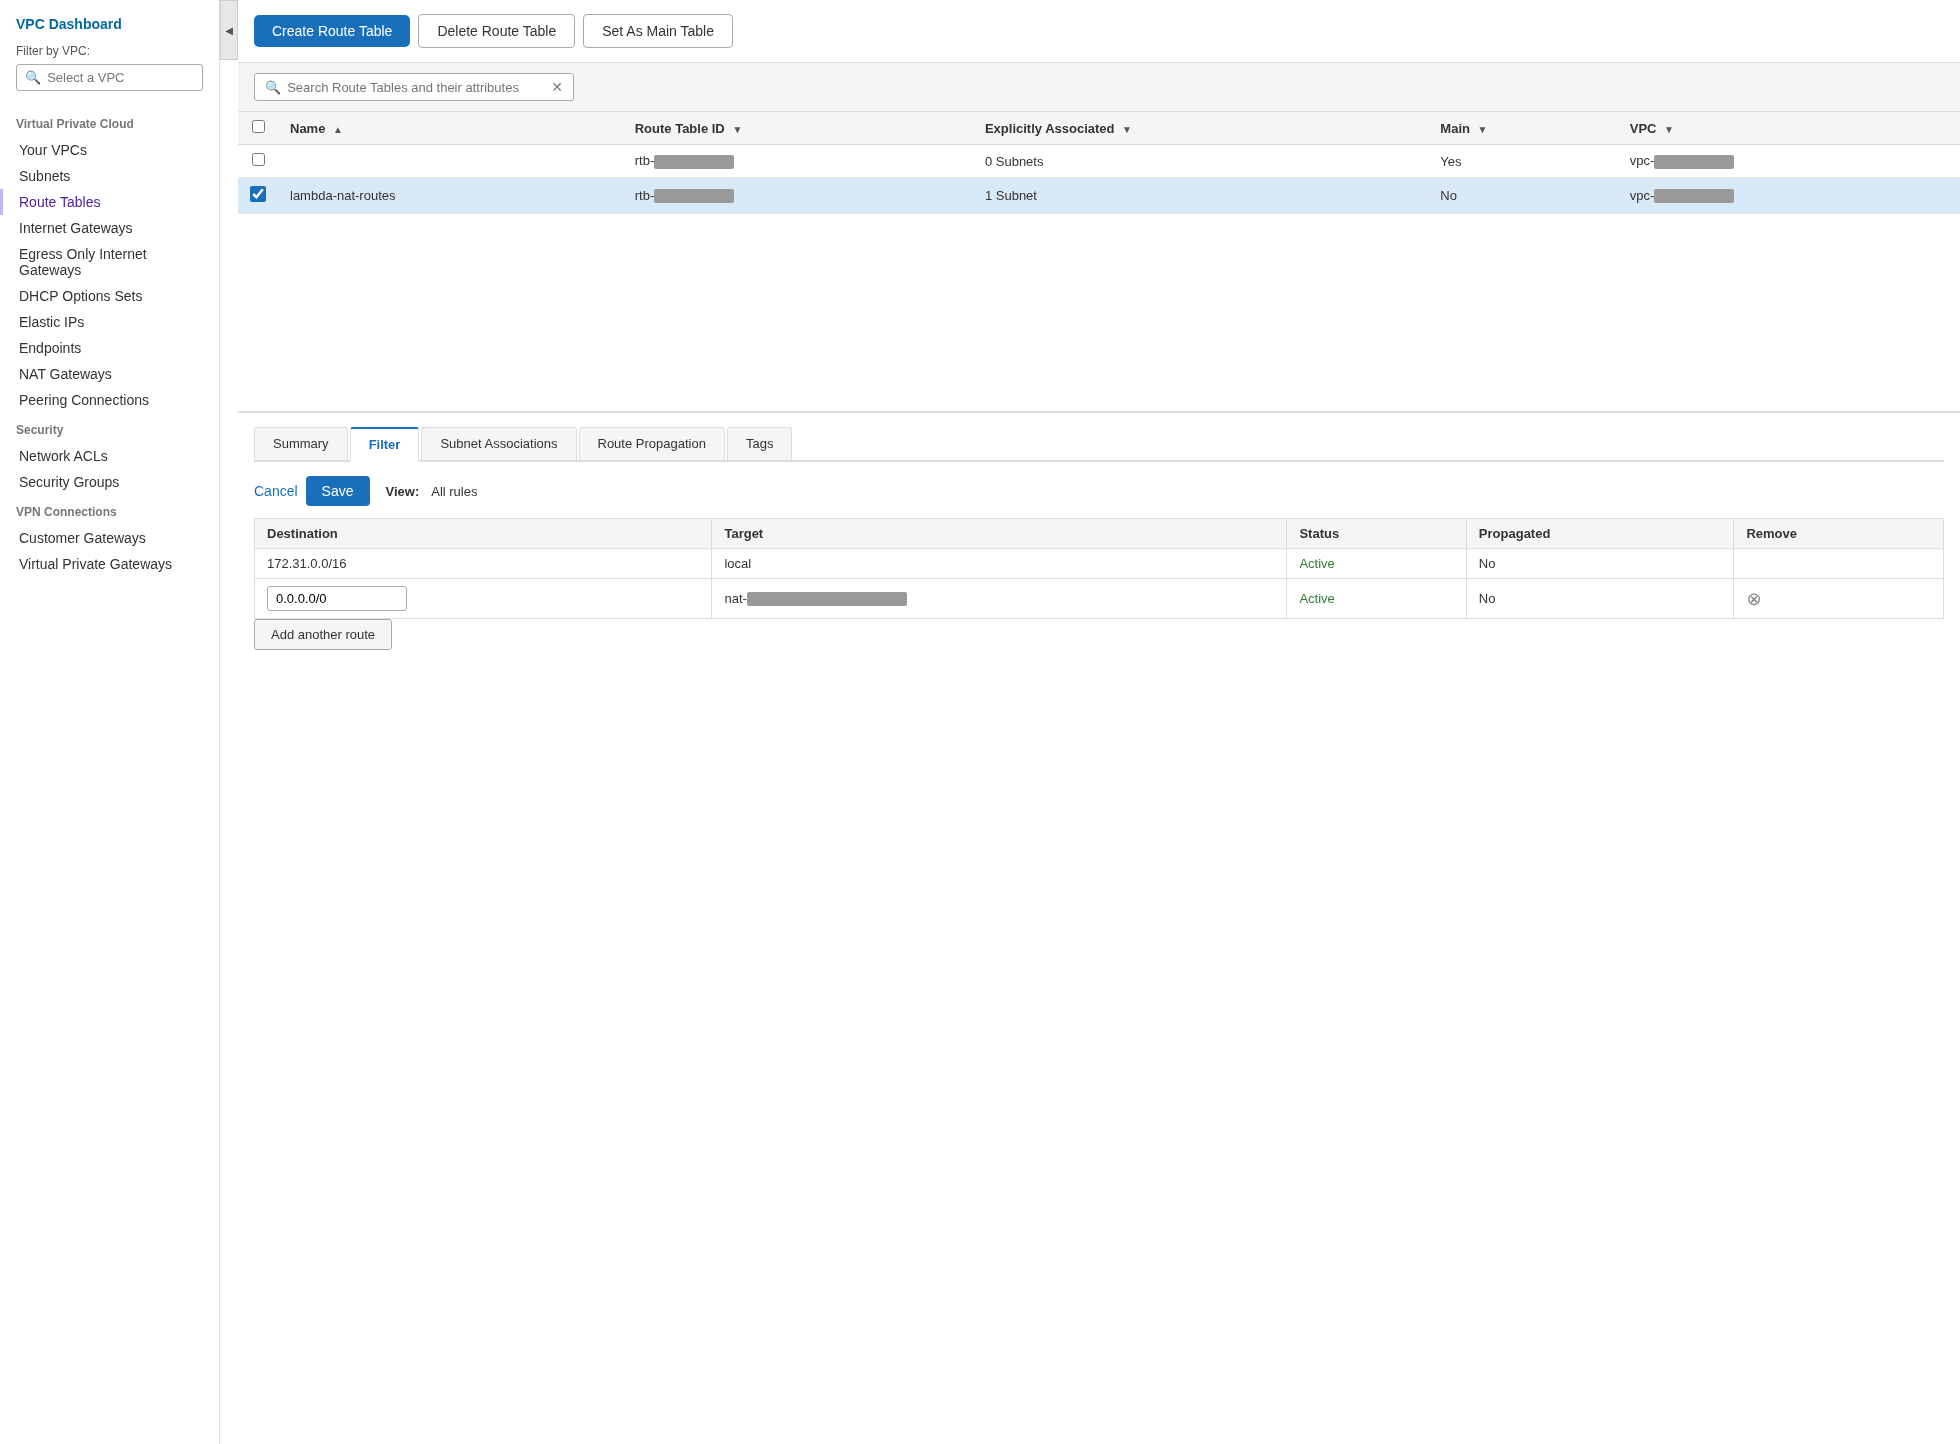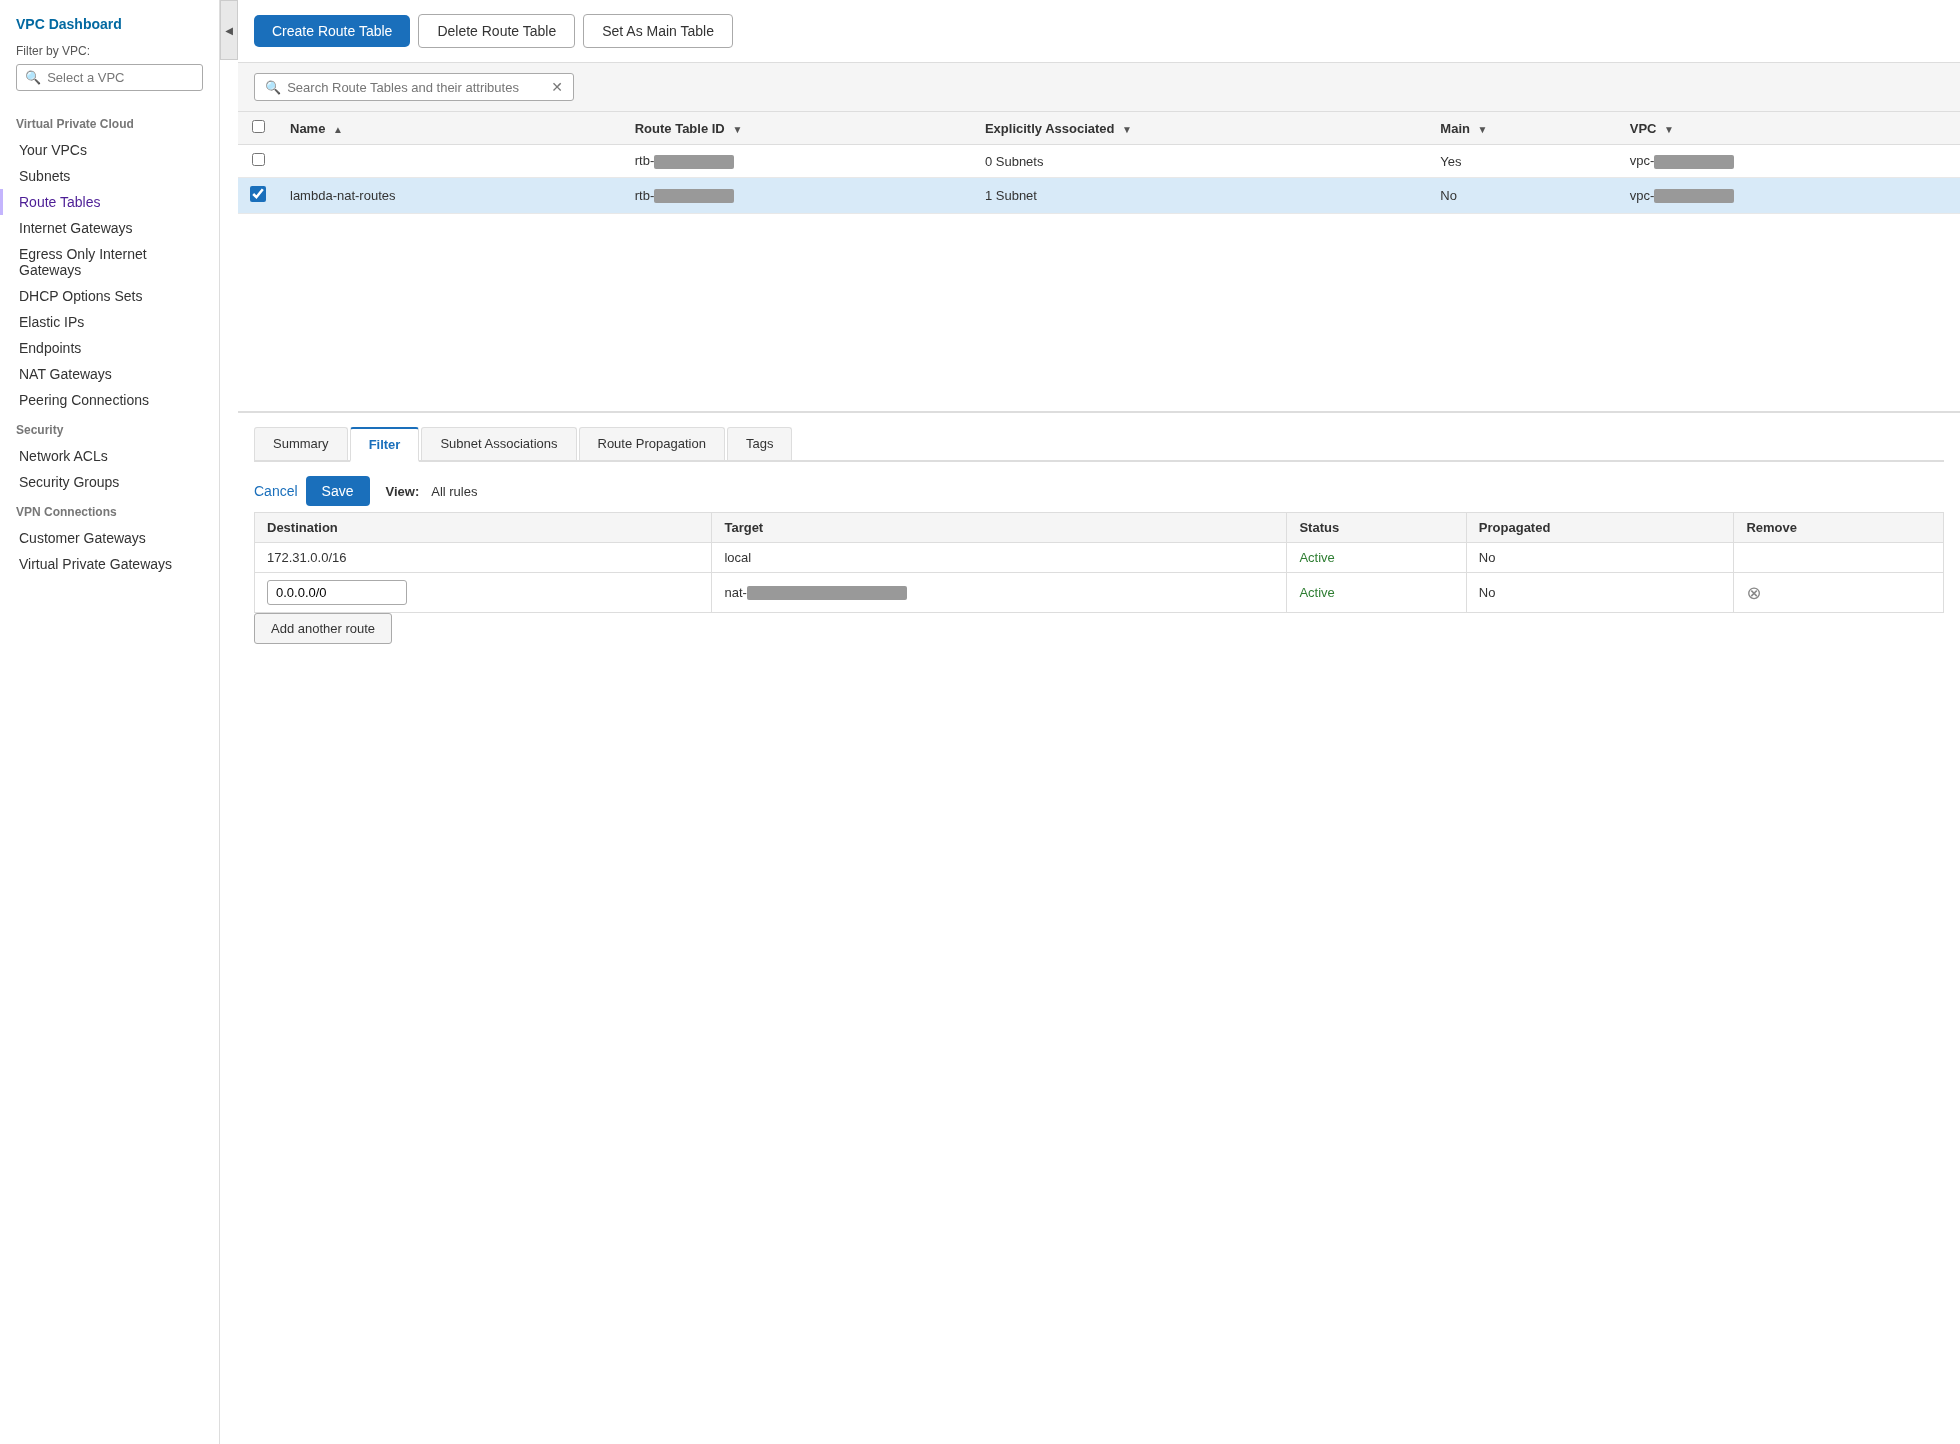--- a/index.html
+++ b/index.html
@@ -40,21 +40,21 @@
     
     .detail-panel { padding: 14px 16px 0; background: #fff; border-top: 1px solid #ddd; flex: 1; overflow-y: auto; }
     .detail-title { font-size: 14px; font-weight: bold; margin-bottom: 12px; }
 
     
     .tabs { display: flex; border-bottom: 2px solid #ddd; margin-bottom: 14px; }
     .tab { padding: 8px 18px; font-size: 13px; cursor: pointer; border: 1px solid #ddd; border-bottom: none; background: #f5f5f5; color: #333; margin-right: 2px; border-radius: 3px 3px 0 0; }
     .tab.active { background: #fff; font-weight: bold; border-top: 2px solid #1a6fbb; border-bottom: 2px solid #fff; margin-bottom: -2px; color: #1a6fbb; }
 
     
-    .routes-actions { display: flex; align-items: center; gap: 8px; margin-bottom: 6px; }
+    .routes-actions { display: flex; align-items: center; gap: 8px; margin-bottom: 12px; }
     .btn-cancel { color: #1a6fbb; background: none; border: none; font-size: 14px; cursor: pointer; font-weight: 500; }
     .btn-save { background: #1a6fbb; color: #fff; border: none; border-radius: 4px; padding: 7px 16px; font-size: 14px; font-weight: 500; cursor: pointer; }
     .view-label { font-size: 13px; font-weight: bold; margin-left: 8px; }
     .view-value { font-size: 13px; margin-left: 4px; color: #333; }
 
     .routes-table { width: 100%; border-collapse: collapse; margin-top: 4px; }
     .routes-table th { background: #f5f5f5; border: 1px solid #ddd; padding: 7px 12px; text-align: left; font-weight: 600; font-size: 13px; }
     .routes-table td { border: 1px solid #ddd; padding: 7px 12px; font-size: 13px; }
     .status-active { color: #2e7d32; font-weight: 500; }
 

